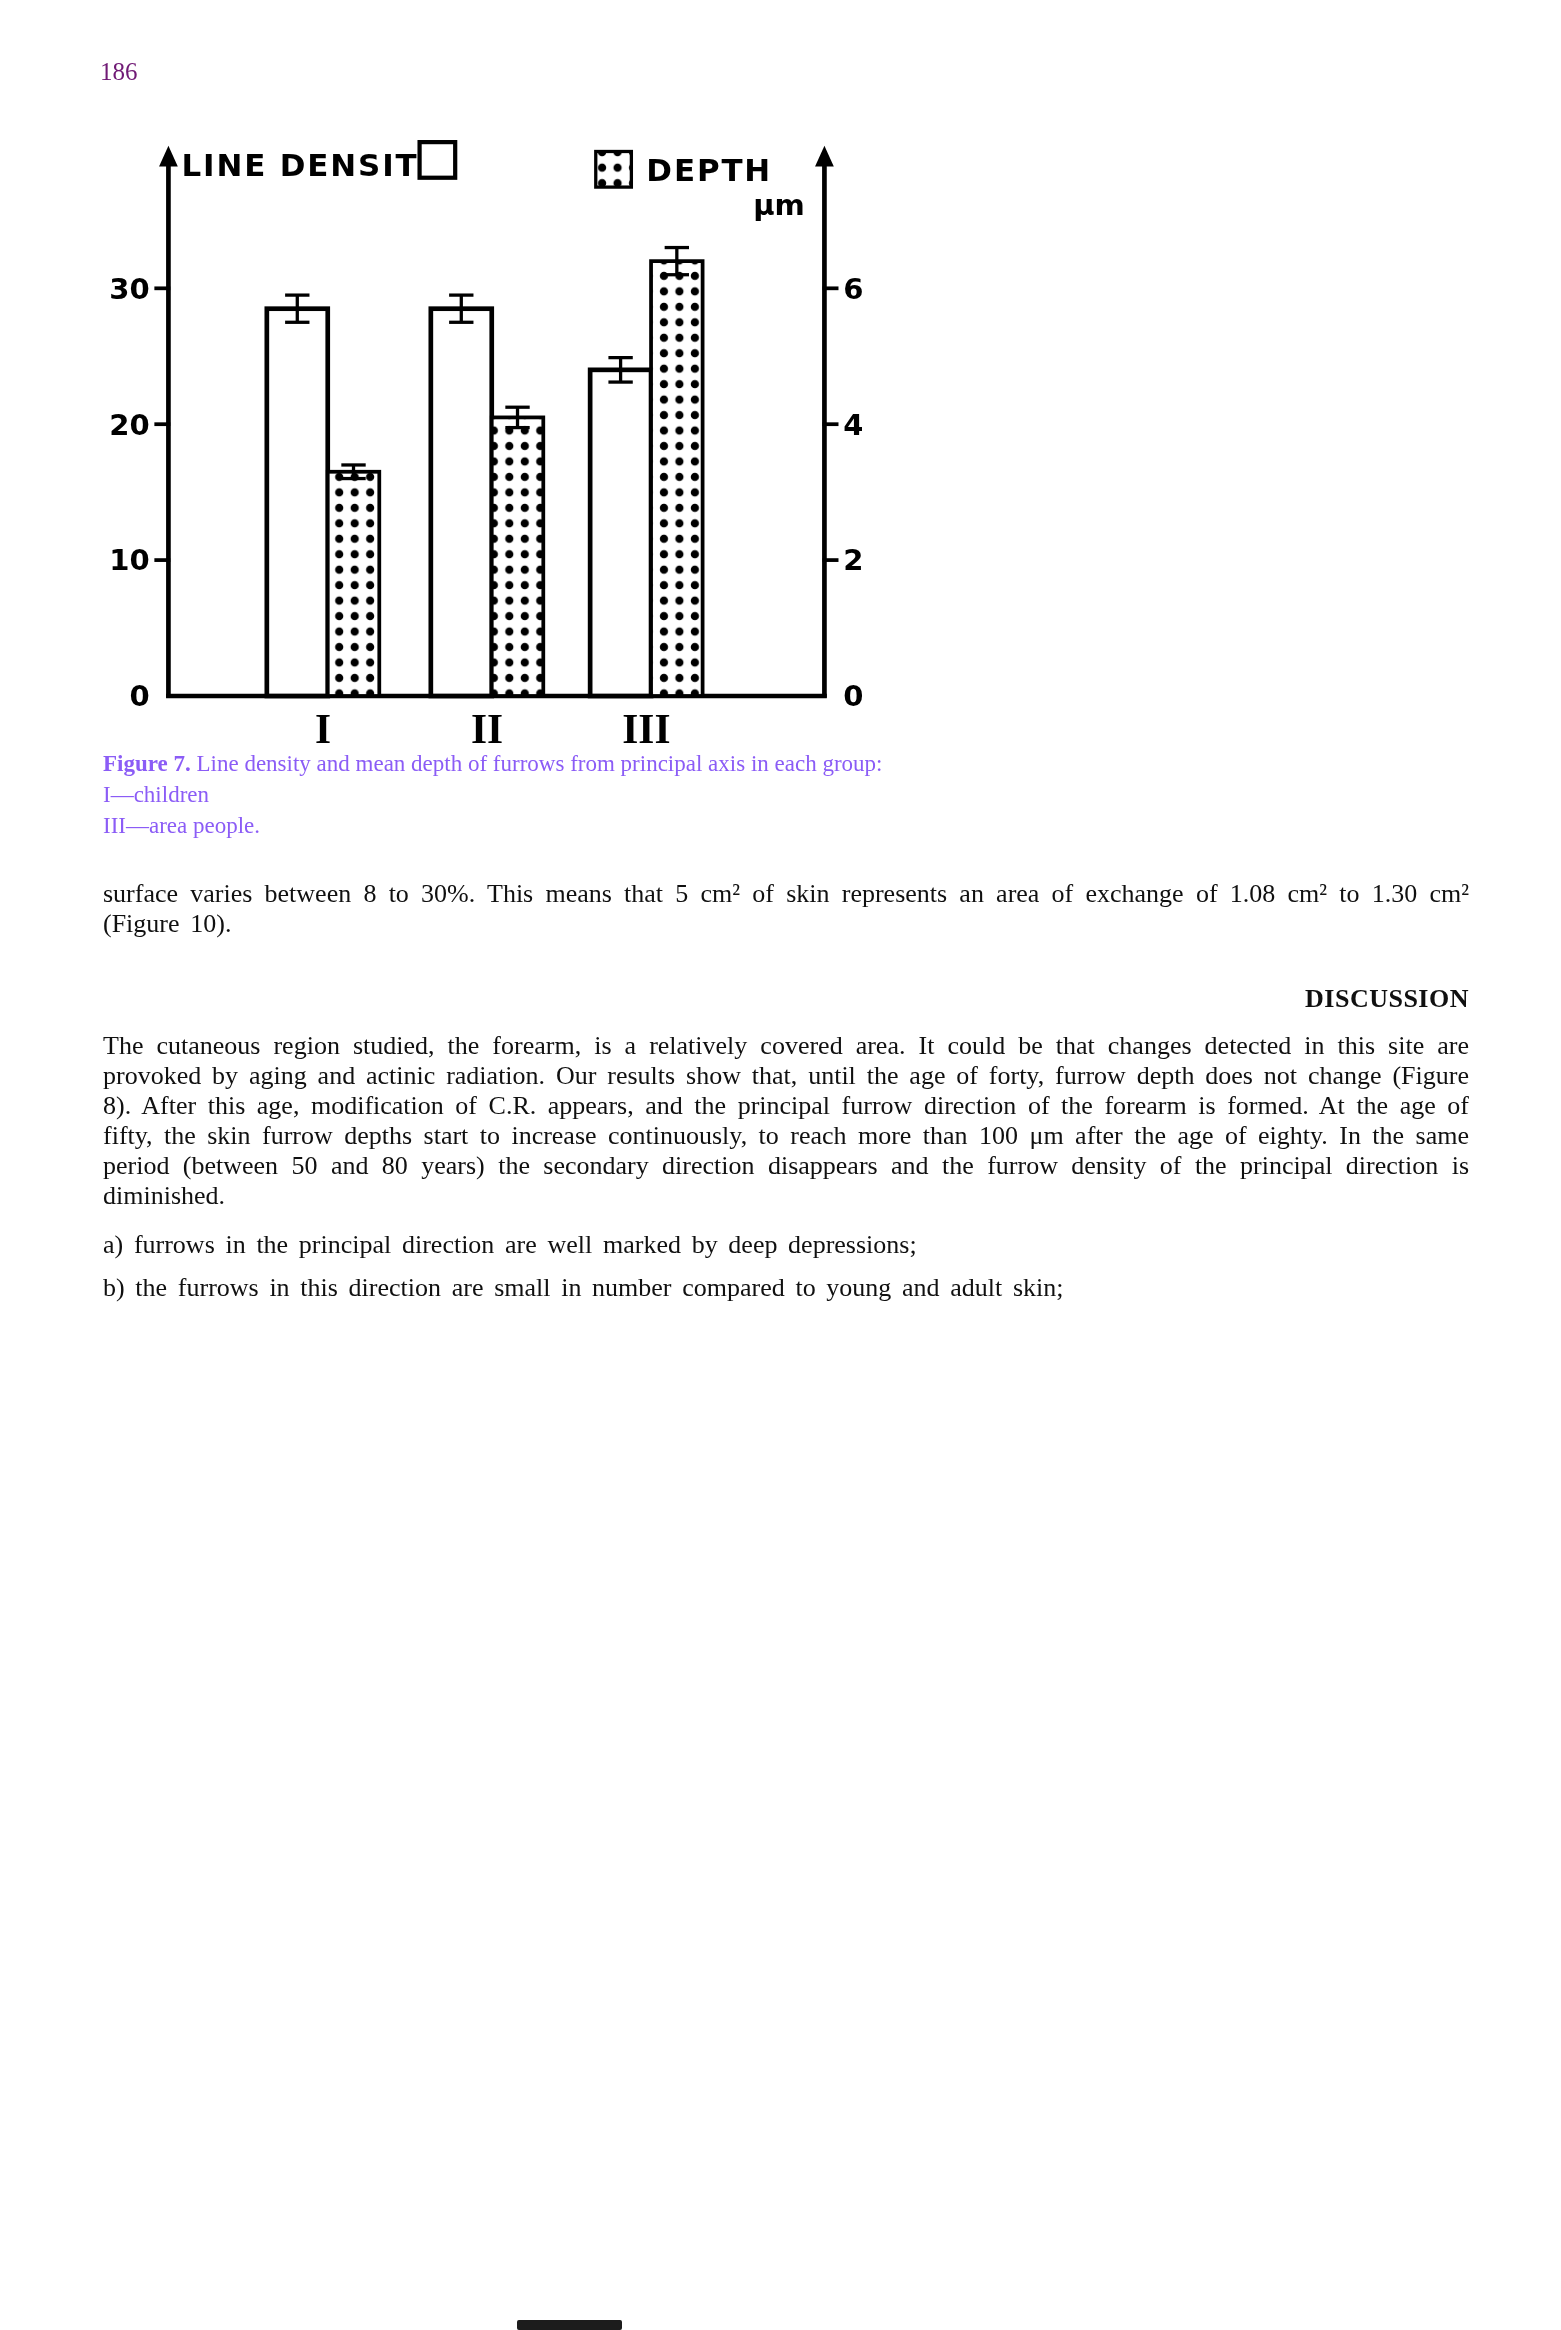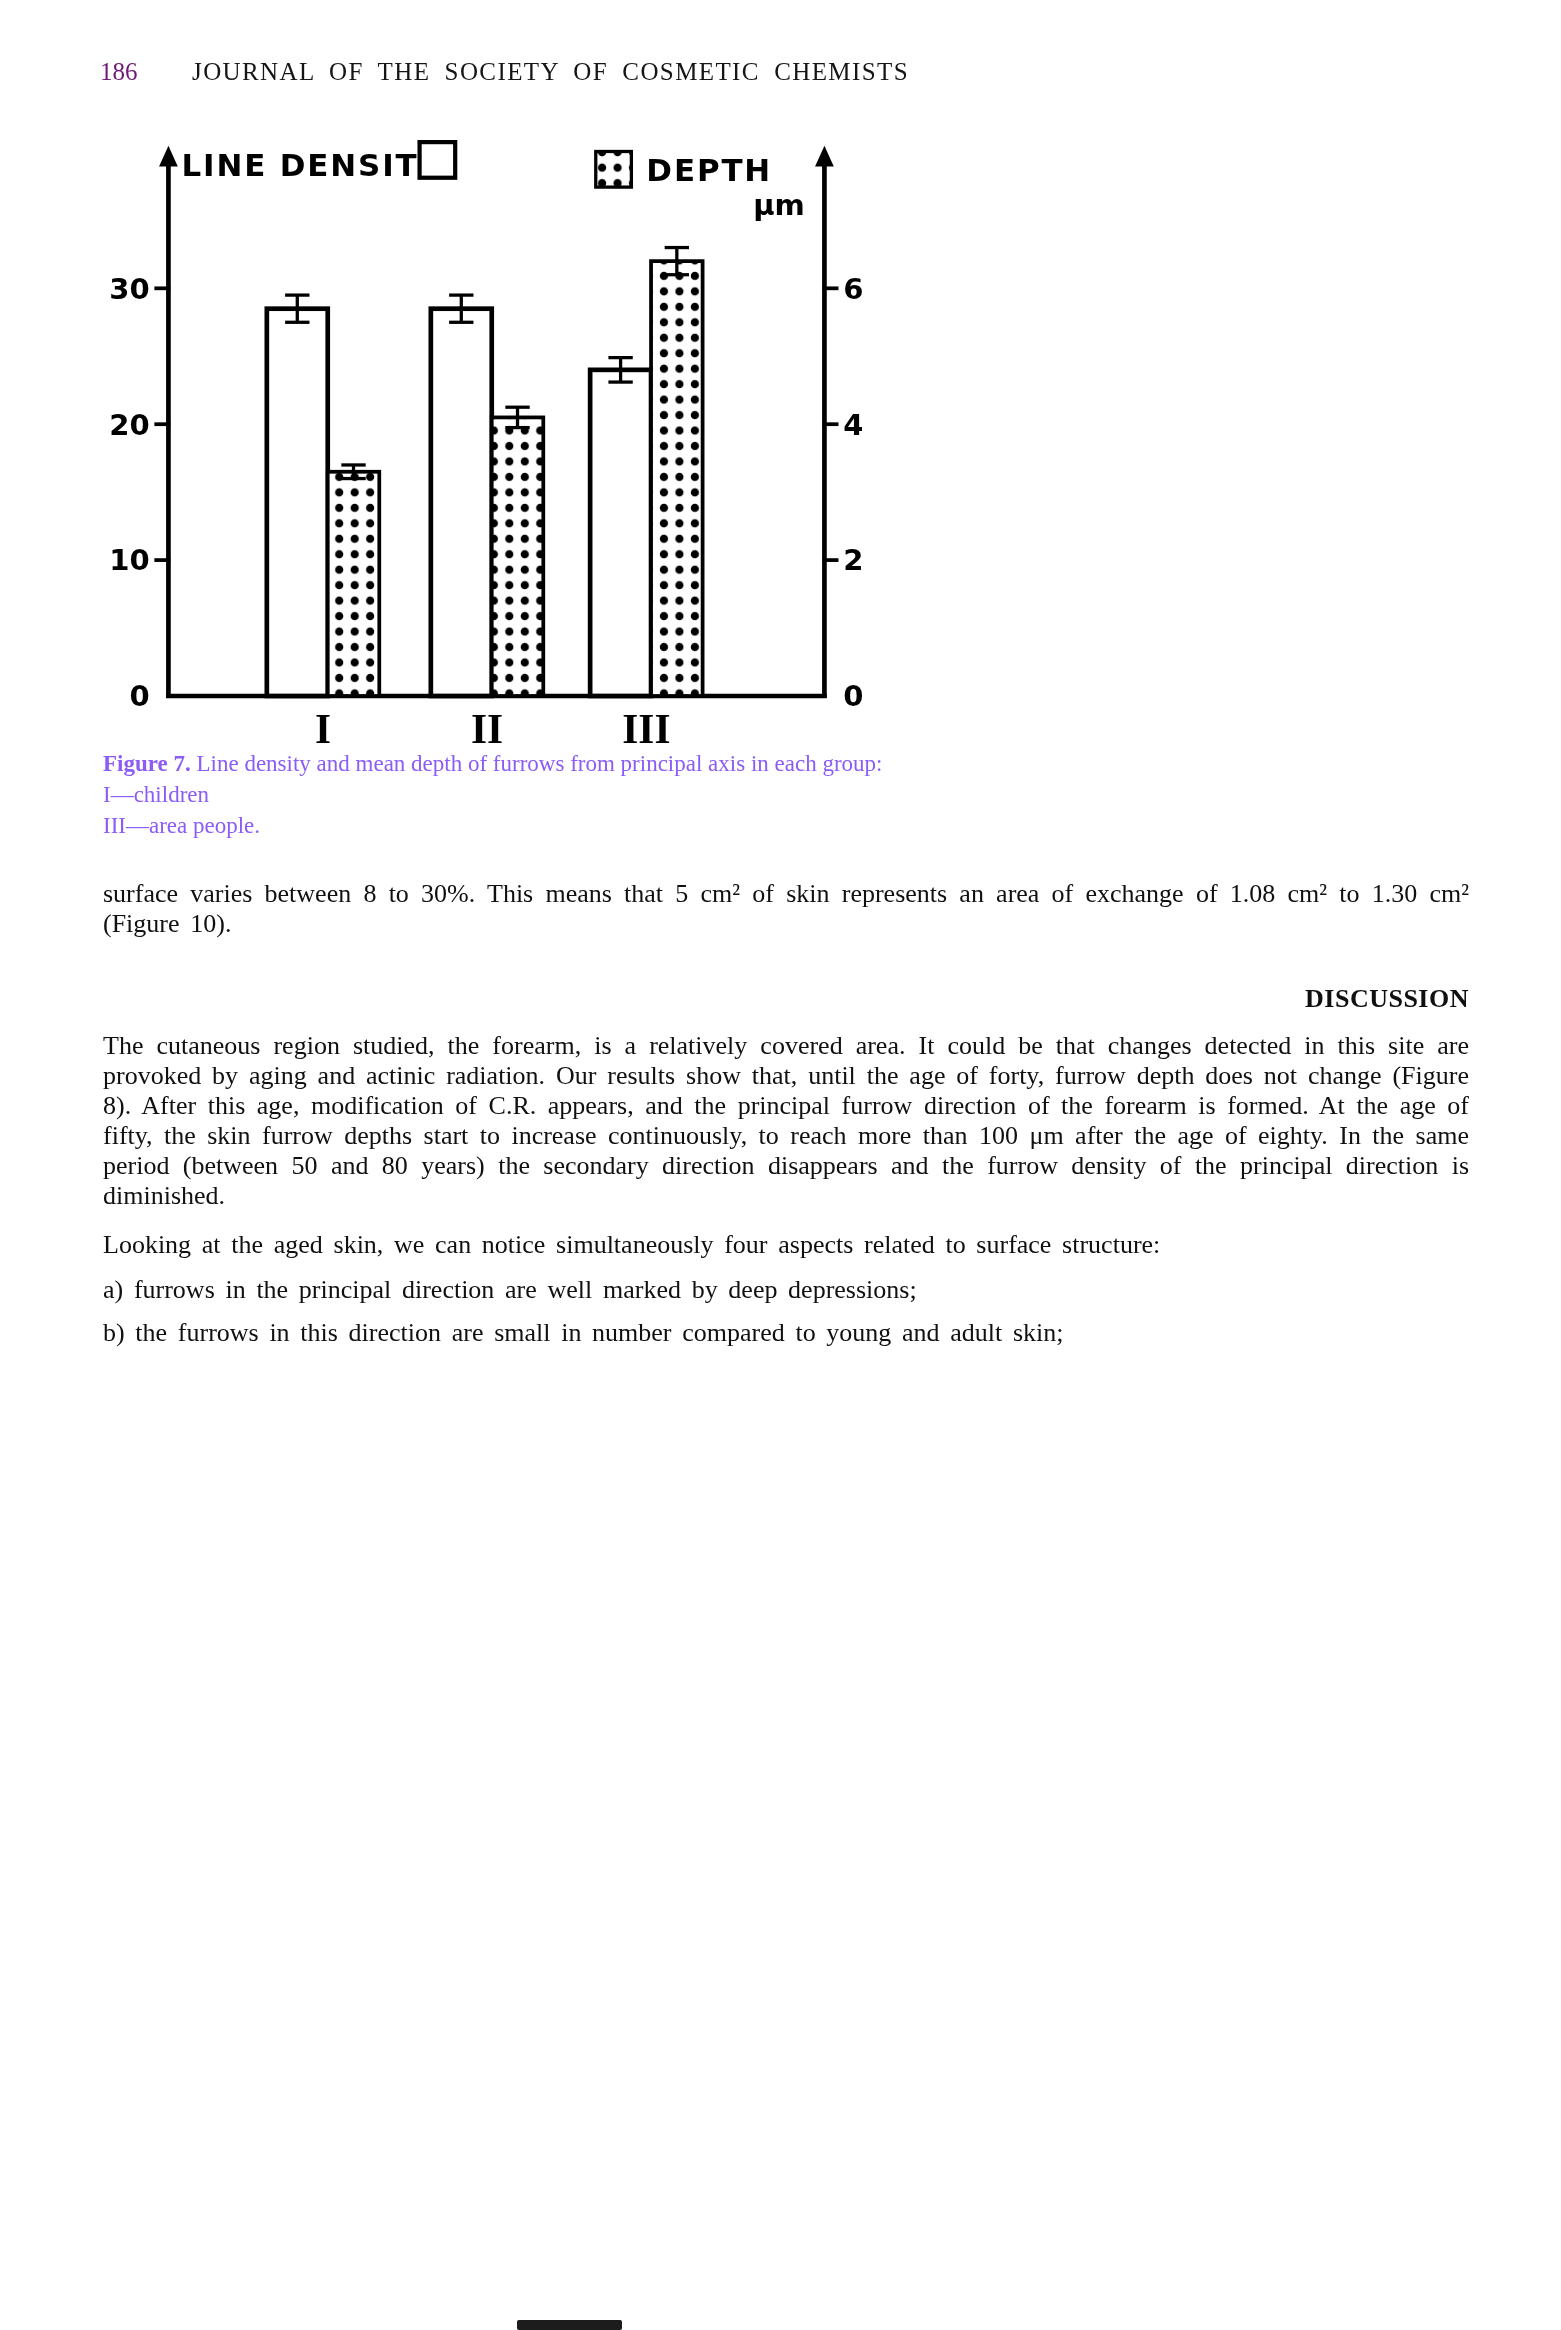--- a/index.html
+++ b/index.html
@@ -34,21 +34,20 @@
   .p3 { margin-bottom:15px !important; }
   .item { margin-bottom:13px !important; padding-left:36px; text-indent:-36px; }
   .smudge { position:absolute; left:517px; top:2320px; width:105px; height:10.3px; background:#1c1c1c; border-radius:1.9px; }
 </style>
 </head>
 <body>
 
 <div class="page">
 
   <span class="pageno">186</span>
-  <span class="runhead">JOURNAL OF THE SOCIETY OF COSMETIC CHEMISTS</span>
 
   <div class="chartbox" id="chartbox"><svg width="778" height="656" viewBox="0 0 830 700">
         <defs>
           <pattern id="dotpat" width="16.5" height="16.5" patternUnits="userSpaceOnUse">
             <rect width="16.5" height="16.5" fill="#ffffff"></rect>
             <circle cx="8.25" cy="8.25" r="4.4" fill="#000000"></circle>
           </pattern>
         </defs>
         <line x1="87.5" y1="605" x2="792.5" y2="605" stroke="#000" stroke-width="5"></line>
         <line x1="90" y1="607" x2="90" y2="34" stroke="#000" stroke-width="5"></line>
@@ -121,20 +120,19 @@
       <span>Line density and mean depth of furrows from principal axis in each group:</span>
     </div>
     <div>I—children</div>
     <div>III—area people.</div>
   </div>
 
   <div class="bodytext">
     <p class="p1">surface varies between 8 to 30%. This means that 5 cm² of skin represents an area of exchange of 1.08 cm² to 1.30 cm² (Figure 10).</p>
     <h2 class="discussion">DISCUSSION</h2>
     <p class="p2">The cutaneous region studied, the forearm, is a relatively covered area. It could be that changes detected in this site are provoked by aging and actinic radiation. Our results show that, until the age of forty, furrow depth does not change (Figure 8). After this age, modification of C.R. appears, and the principal furrow direction of the forearm is formed. At the age of fifty, the skin furrow depths start to increase continuously, to reach more than 100 μm after the age of eighty. In the same period (between 50 and 80 years) the secondary direction disappears and the furrow density of the principal direction is diminished.</p>
-    <p class="p3">Looking at the aged skin, we can notice simultaneously four aspects related to surface structure:</p>
     <p class="item">a) furrows in the principal direction are well marked by deep depressions;</p>
     <p class="item">b) the furrows in this direction are small in number compared to young and adult skin;</p>
   </div>
 
   <div class="smudge"></div>
 </div>
 
 
 </body></html>

